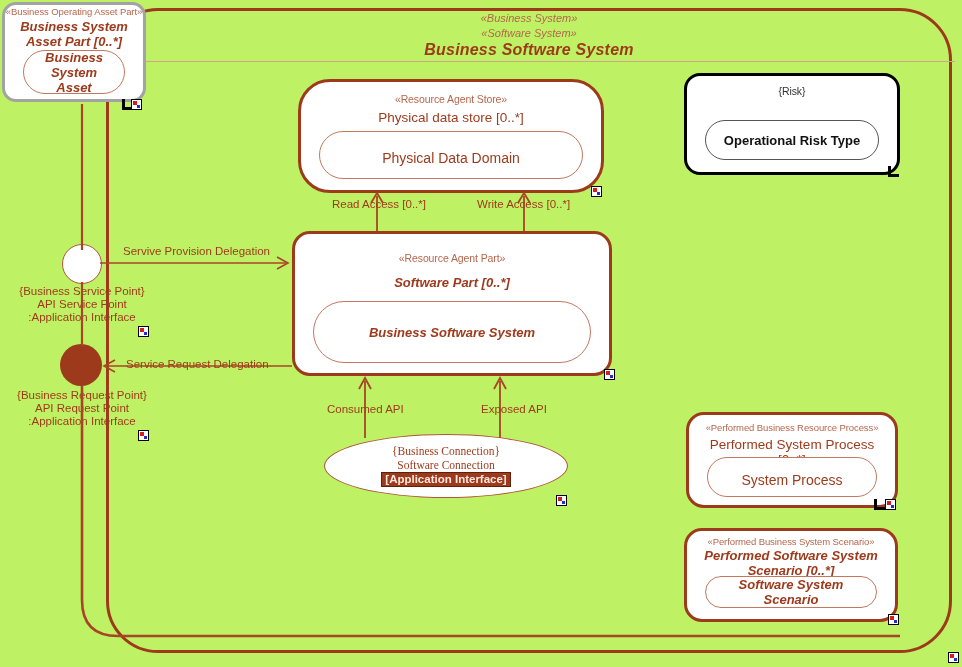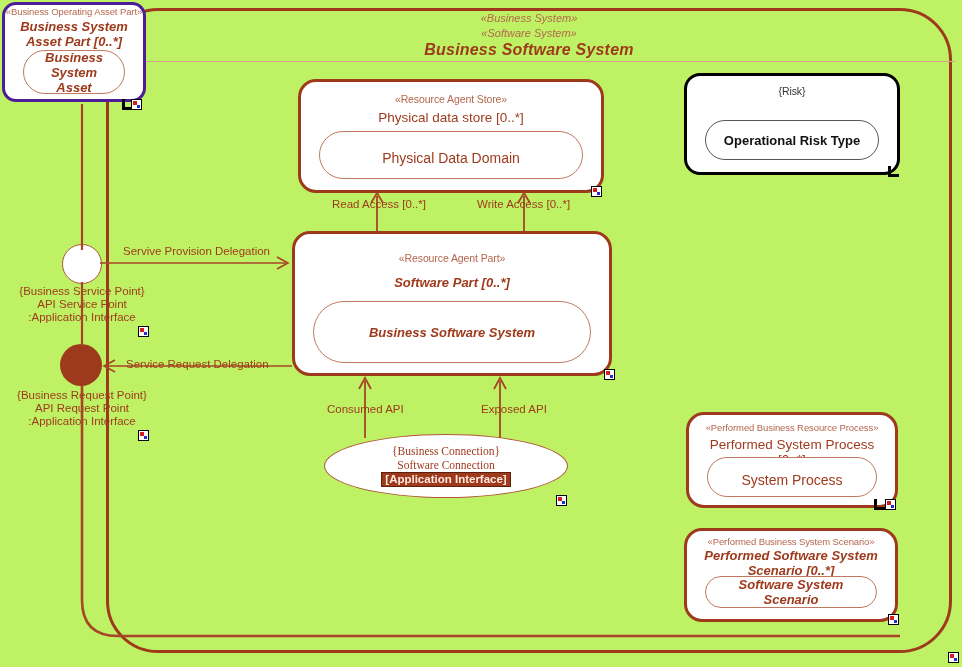--- a/index.html
+++ b/index.html
@@ -76,21 +76,21 @@
     font-size:11px;color:#b5664c;font-style:italic;line-height:13px;
   }
   #systitle{
     position:absolute;width:100%;text-align:center;
     font-size:16px;font-weight:bold;font-style:italic;color:#9e3a1c;
     letter-spacing:0.2px;
   }
   
   #assetbox{
     position:absolute;left:2px;top:2px;width:144px;height:100px;
-    box-sizing:border-box;border:3px solid #4c1d95;border-radius:14px;
+    box-sizing:border-box;border:3px solid #a3a3a3;border-radius:14px;
     background:#fff;text-align:center;
   }
   .clabel{
     position:absolute;font-size:11.5px;color:#9e3a1c;white-space:nowrap;
     line-height:13px;
   }
   svg.ov{position:absolute;left:0;top:0;width:962px;height:667px;overflow:visible;pointer-events:none;}
   
   #port-service{
     position:absolute;left:62px;top:244px;width:38px;height:38px;
@@ -153,21 +153,21 @@
     <div class="inner" style="top:45px;height:44px;border-radius:24px;">
       <span class="iname">Business System Asset</span>
     </div>
   </div>
   <div class="corner" style="left:122px;top:99px;"></div>
   <div class="dmark" style="left:131px;top:99px;">
       <i class="r"></i>
       <i class="b"></i>
     </div>
 
-  <div class="block" style="left:298px;top:79px;width:306px;height:114px;">
+  <div class="block" style="left:298px;top:79px;width:306px;height:114px;border-radius:32px;">
     <div class="stereo" style="margin-top:11px;">«Resource Agent Store»</div>
     <div class="bname plain" style="margin-top:5px;">Physical data store [0..*]</div>
     <div class="inner" style="top:49px;height:48px;">
       <span class="iname plain">Physical Data Domain</span>
     </div>
   </div>
   <div class="dmark" style="left:591px;top:186px;">
       <i class="r"></i>
       <i class="b"></i>
     </div>

